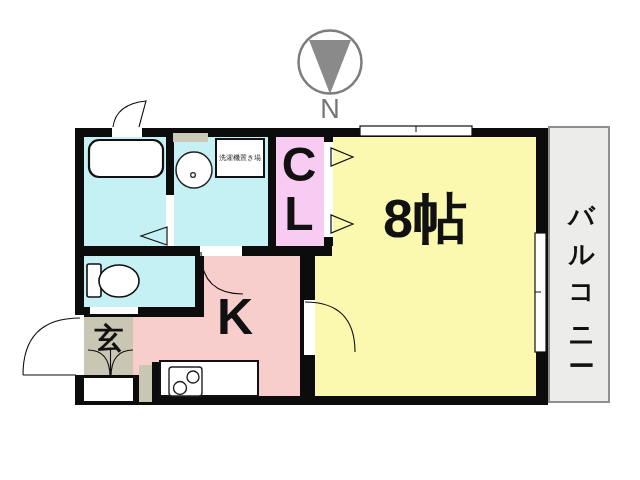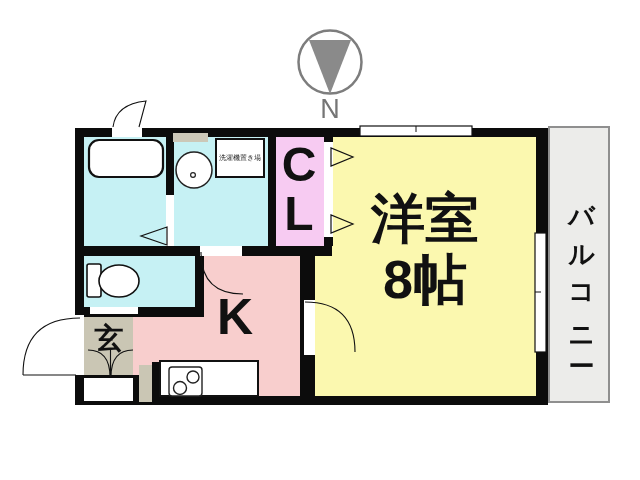--- a/index.html
+++ b/index.html
@@ -90,21 +90,20 @@
     <polygon points="331,215 331,233 353,224" fill="none" stroke="#111" stroke-width="1.2"></polygon>
   </svg>
 
   <div class="abs" style="left:215px;top:138px;width:50px;height:40px;background:#fff;border:2px solid #111;box-sizing:border-box;display:flex;align-items:center;justify-content:center;">
     <span style="font-size:7px;color:#222;white-space:nowrap;">洗濯機置き場</span>
   </div>
 
   <div class="label" style="left:310px;top:94px;width:40px;font-size:27px;font-weight:400;color:#757575;">N</div>
 
   <div class="label" style="left:325px;top:188px;width:200px;font-size:54px;line-height:1.13;">
-    <div>洋室</div>
     <div>8帖</div>
   </div>
 
   <div class="label" style="left:205px;top:288px;width:60px;font-size:50px;">K</div>
 
   <div class="label" style="left:274px;top:141px;width:50px;font-size:48px;line-height:1.02;">
     <div>C</div>
     <div>L</div>
   </div>
 

